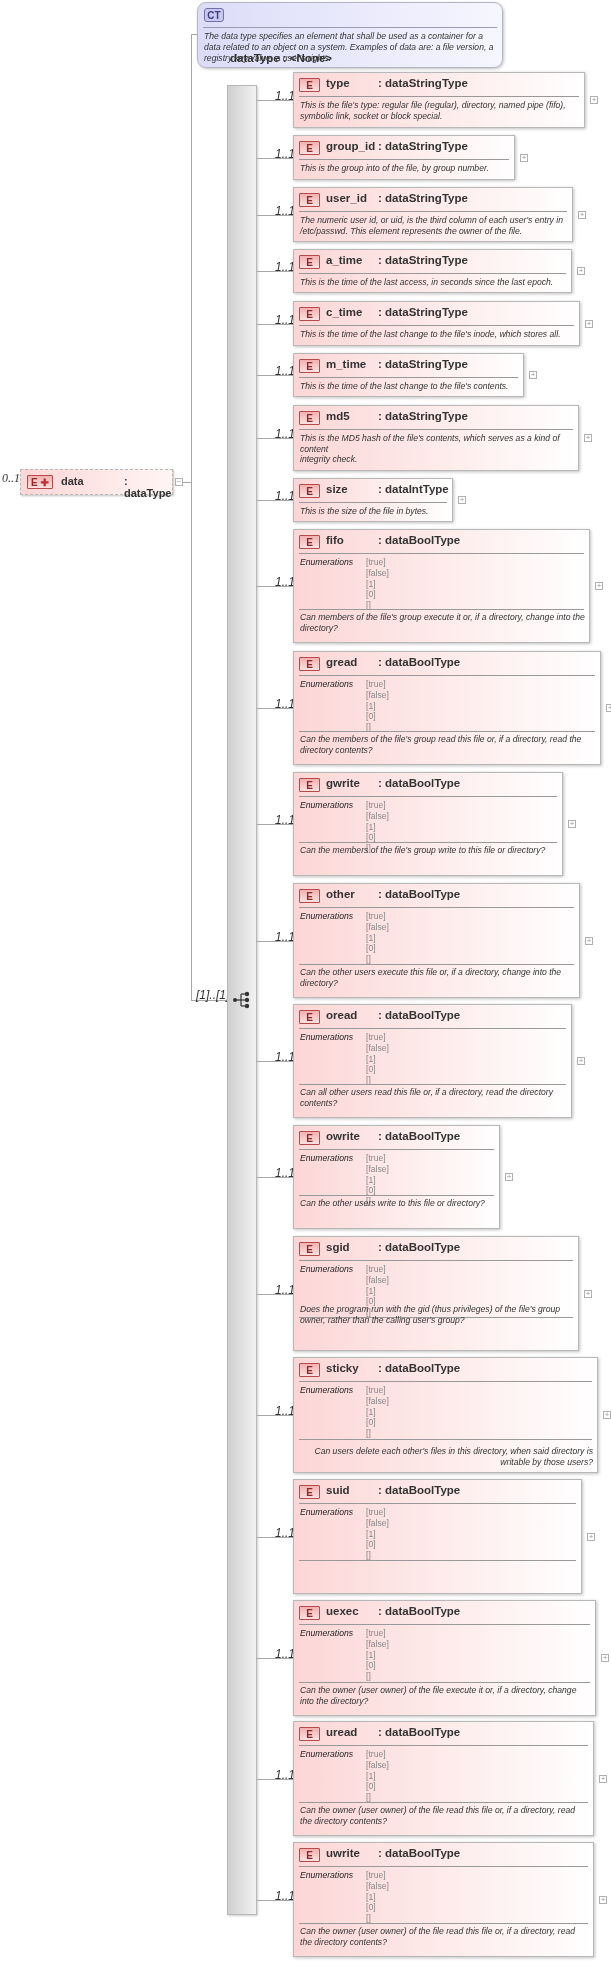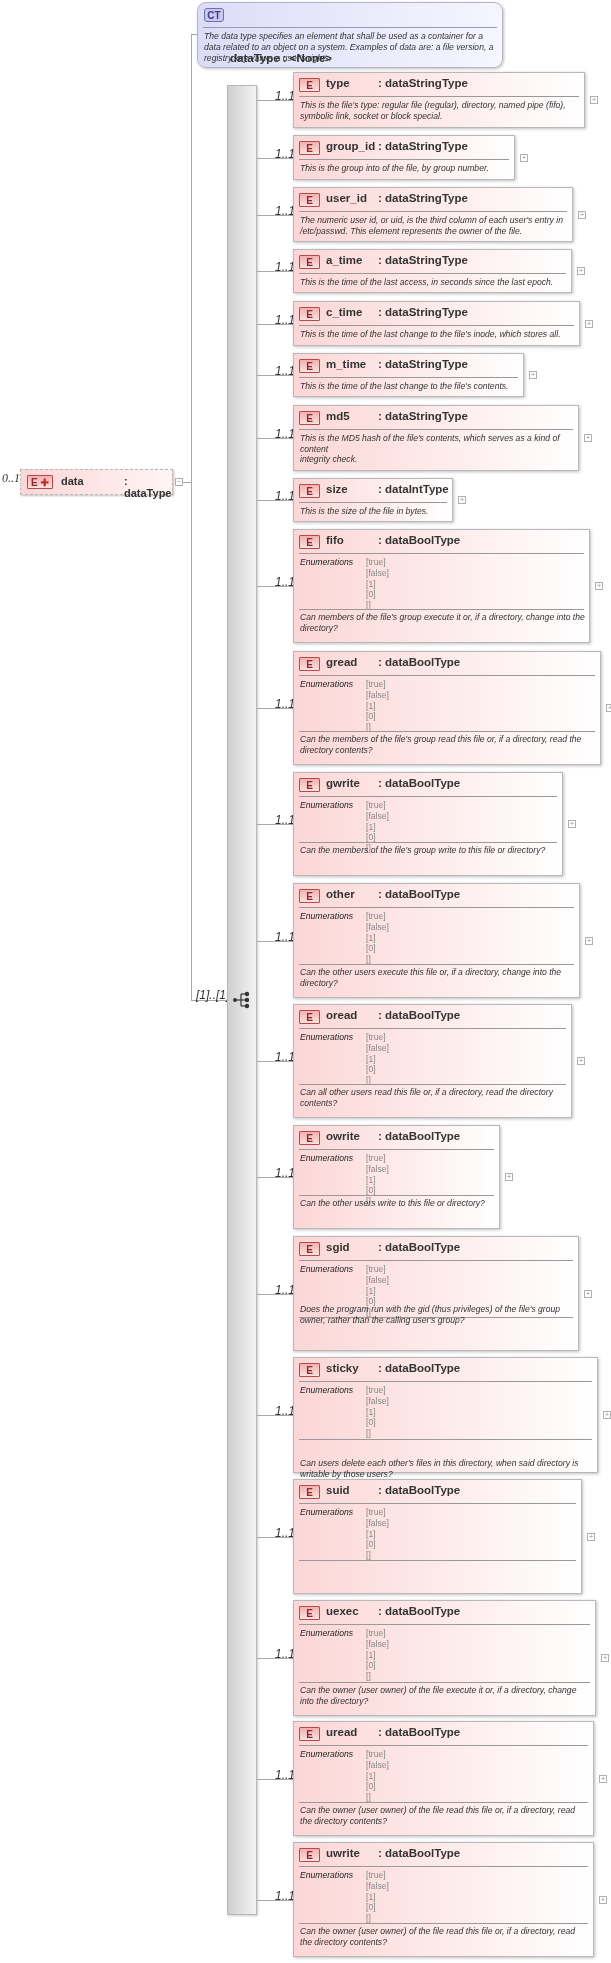--- a/index.html
+++ b/index.html
@@ -345,21 +345,21 @@
 
       <div class="enumlabel" style="top:27px;">Enumerations</div>
       <div class="enumvals" style="top:27px;">
         <div>[true]</div>
         <div>[false]</div>
         <div>[1]</div>
         <div>[0]</div>
         <div>[]</div>
       </div>
       <div class="sep" style="top:81px;"></div>
-      <div class="doc" style="top:100px;">Can users delete each other's files in this directory, when said directory is writable by those users?</div>
+      <div class="doc" style="top:88px;text-align:right;">Can users delete each other's files in this directory, when said directory is writable by those users?</div>
 
   </div>
   <div class="toggle" style="left:603px;top:1411px;">+</div>
   <div class="line-h" style="left:257px;top:1537px;width:36px;"></div>
   <div class="occ" style="left:275px;top:1526px;">1..1</div>
   <div class="el" style="top:1479px;height:115px;width:289px;">
     <div class="badge">E</div>
     <div class="ename">suid</div>
     <div class="etype">: dataBoolType</div>
     <div class="sep" style="top:23px;"></div>

